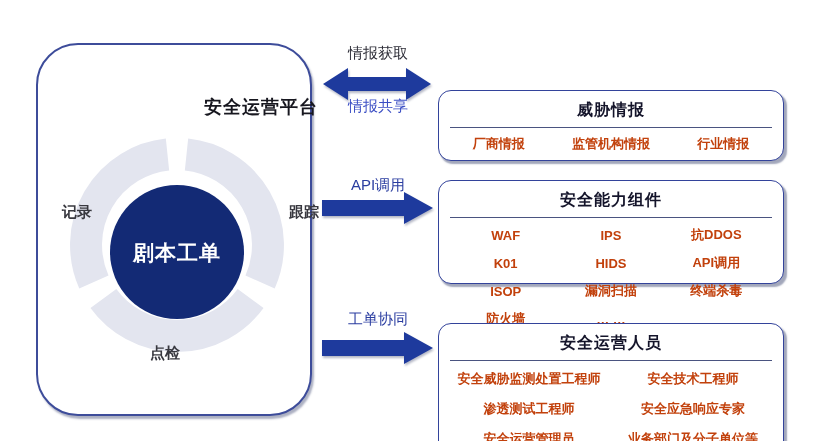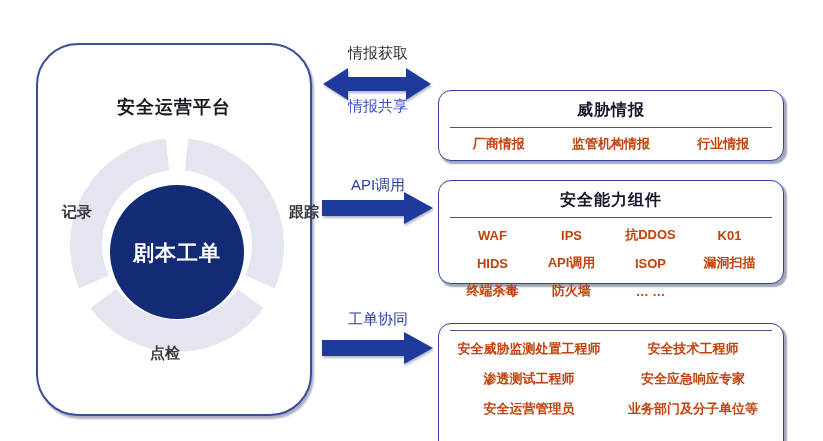--- a/index.html
+++ b/index.html
@@ -6,21 +6,21 @@
   body{font-family:"Liberation Sans","DejaVu Sans",sans-serif;}
   .stage{position:relative;width:823px;height:441px;background:#ffffff;overflow:hidden;}
 
   
   .platform-card{
     position:absolute;left:36px;top:43px;width:272px;height:369px;
     border:2px solid #3d4c9a;border-radius:42px;background:#ffffff;
     box-shadow:2px 3px 2px rgba(70,80,120,.45);
   }
   .platform-title{
-    position:absolute;left:0;top:50px;width:100%;text-align:center;
+    position:absolute;left:8px;top:50px;width:100%;text-align:right;
     font-size:18px;font-weight:bold;color:#17171f;letter-spacing:1px;font-family:Liberation Serif, serif;
   }
   .donut-svg{position:absolute;left:67px;top:135px;}
   .ring-label{
     position:absolute;width:44px;text-align:center;
     font-size:15px;font-weight:600;color:#38383f;
   }
   .ring-label.left{left:55px;top:203px;}
   .ring-label.right{left:250px;top:203px;margin-left:32px;}
   .ring-label.bottom{left:143px;top:344px;}
@@ -43,21 +43,21 @@
     box-sizing:border-box;
     margin-top:48px;
   }
   .box-title{
     text-align:center;font-size:16px;font-weight:bold;color:#14142a;
     padding-top:9px;letter-spacing:1px;
   }
   .box-divider{height:0;border-bottom:1.5px solid #4a5480;margin:6px 11px 0 11px;}
   .items-row{display:flex;justify-content:space-around;align-items:center;padding:7px 10px 0 10px;}
   .item{font-size:13px;font-weight:bold;color:#c2410c;white-space:nowrap;text-align:center;}
-  .grid-4{display:grid;grid-template-columns:repeat(4,1fr);row-gap:10px;padding:8px 14px 0 14px;align-items:center;}
+  .grid-4{display:grid;grid-template-columns:repeat(3,1fr);row-gap:10px;padding:8px 14px 0 14px;align-items:center;}
   .grid-2{display:grid;grid-template-columns:1fr 1fr;row-gap:12px;padding:9px 8px 0 8px;align-items:center;}
   .box-threat{top:42px;height:71px;}
   .box-capability{top:132px;height:104px;}
   .box-personnel{top:275px;height:137px;}
 </style>
 </head>
 <body>
 
 <div class="stage">
 
@@ -118,20 +118,21 @@
       <span class="item">API调用</span>
       <span class="item">ISOP</span>
       <span class="item">漏洞扫描</span>
       <span class="item">终端杀毒</span>
       <span class="item">防火墙</span>
       <span class="item">… …</span>
     </div>
   </div>
 
   <div class="info-box box-personnel">
+    <div class="box-title">安全运营人员</div>
     <div class="box-divider"></div>
     <div class="grid-2">
       <span class="item">安全威胁监测处置工程师</span>
       <span class="item">安全技术工程师</span>
       <span class="item">渗透测试工程师</span>
       <span class="item">安全应急响应专家</span>
       <span class="item">安全运营管理员</span>
       <span class="item">业务部门及分子单位等</span>
     </div>
   </div>

